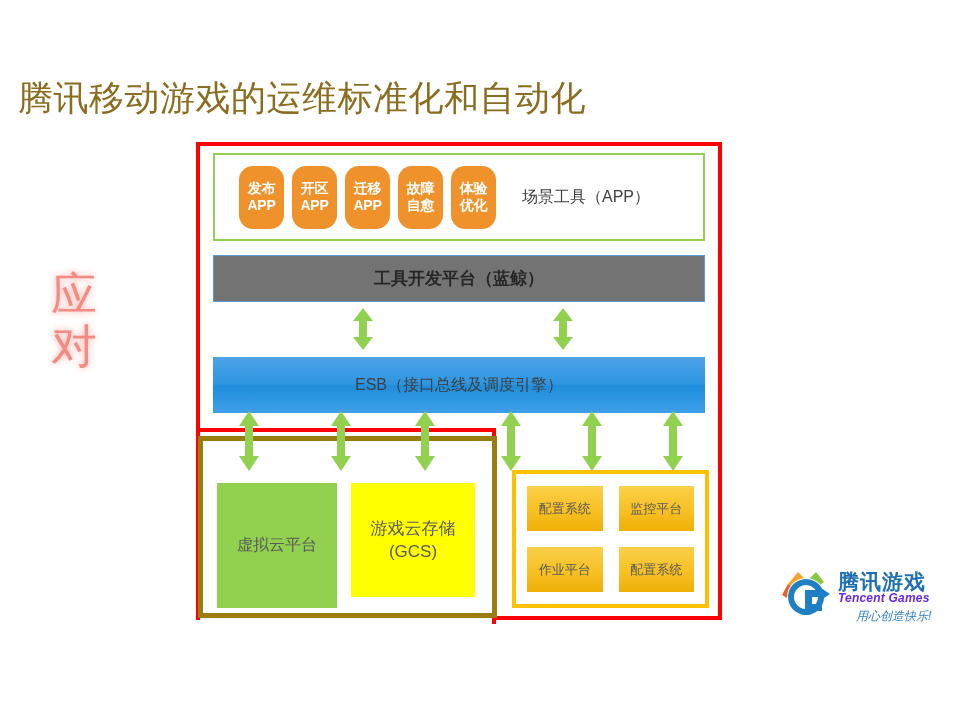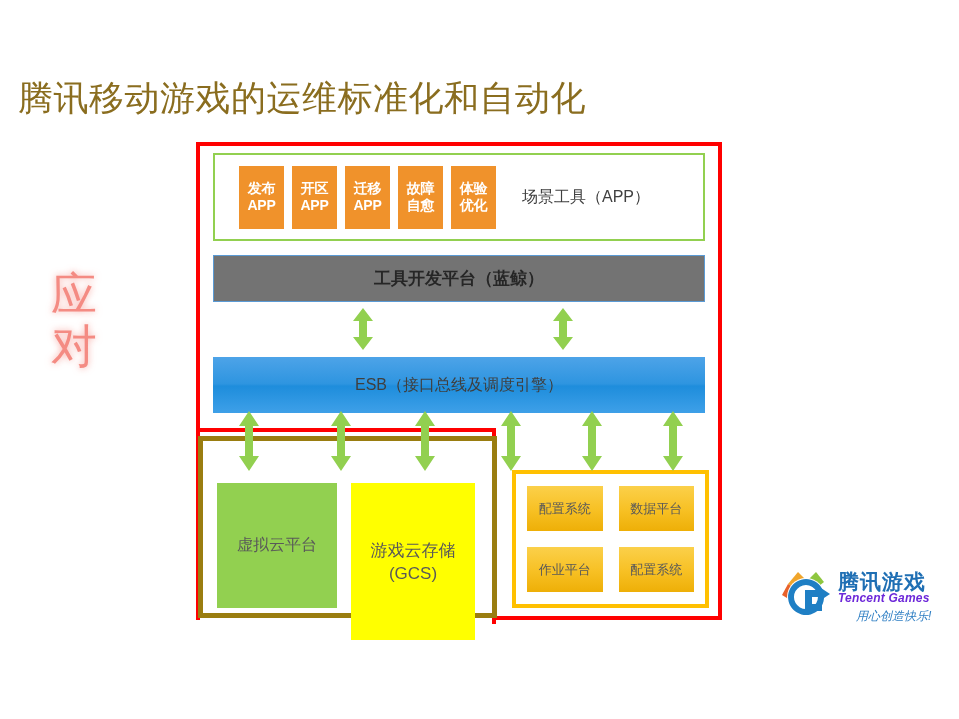--- a/index.html
+++ b/index.html
@@ -118,20 +118,21 @@
     color: #ffffff;
     font-size: 14px;
     font-weight: bold;
     line-height: 17px;
     display: flex;
     flex-direction: column;
     align-items: center;
     justify-content: center;
     margin-right: 8px;
     letter-spacing: -0.3px;
+    border-radius: 14px;
   }
   .app-tile span { display: block; }
   #scene-tools-label {
     margin-left: 18px;
     font-size: 16px;
     color: #404040;
     white-space: nowrap;
   }
 
   
@@ -199,21 +200,21 @@
     justify-content: center;
     font-size: 16px;
     color: #595959;
     text-align: center;
   }
   #gcs-box {
     position: absolute;
     left: 148px;
     top: 42px;
     width: 124px;
-    height: 157px;
+    height: 114px;
     background: #ffff00;
     display: flex;
     align-items: center;
     justify-content: center;
     font-size: 17px;
     color: #595959;
     text-align: center;
     line-height: 23px;
   }
 
@@ -360,21 +361,21 @@
   <div id="gcs-box">
     <div>
       <div>游戏云存储</div>
       <div>(GCS)</div>
     </div>
   </div>
 </div>
 
 <div id="platform-group">
   <div class="platform-tile">配置系统</div>
-  <div class="platform-tile">数据平台</div>
+  <div class="platform-tile">监控平台</div>
   <div class="platform-tile">作业平台</div>
   <div class="platform-tile">配置系统</div>
 </div>
 
 <div id="tencent-logo">
   <svg style="position:absolute; left:0; top:2px;" width="56" height="54" viewBox="0 0 56 54">
     <path d="M10 16 L20 4 L29 13 L20 22 Z" fill="#f0a52b"></path>
     <path d="M29 13 L38 4 L46 14 L36 22 Z" fill="#8ec63f"></path>
     <path d="M10 16 L20 22 L14 33 L4 27 Z" fill="#e8622a"></path>
     <circle cx="28" cy="29" r="19" fill="#ffffff"></circle>

